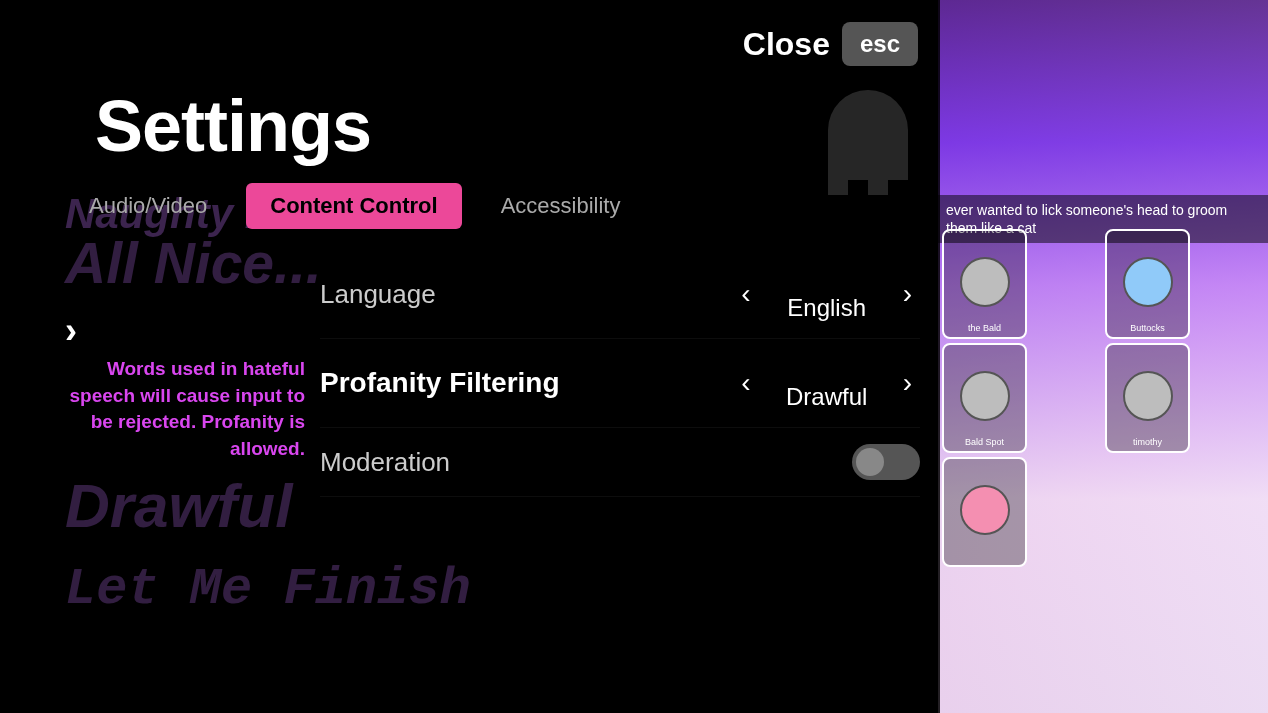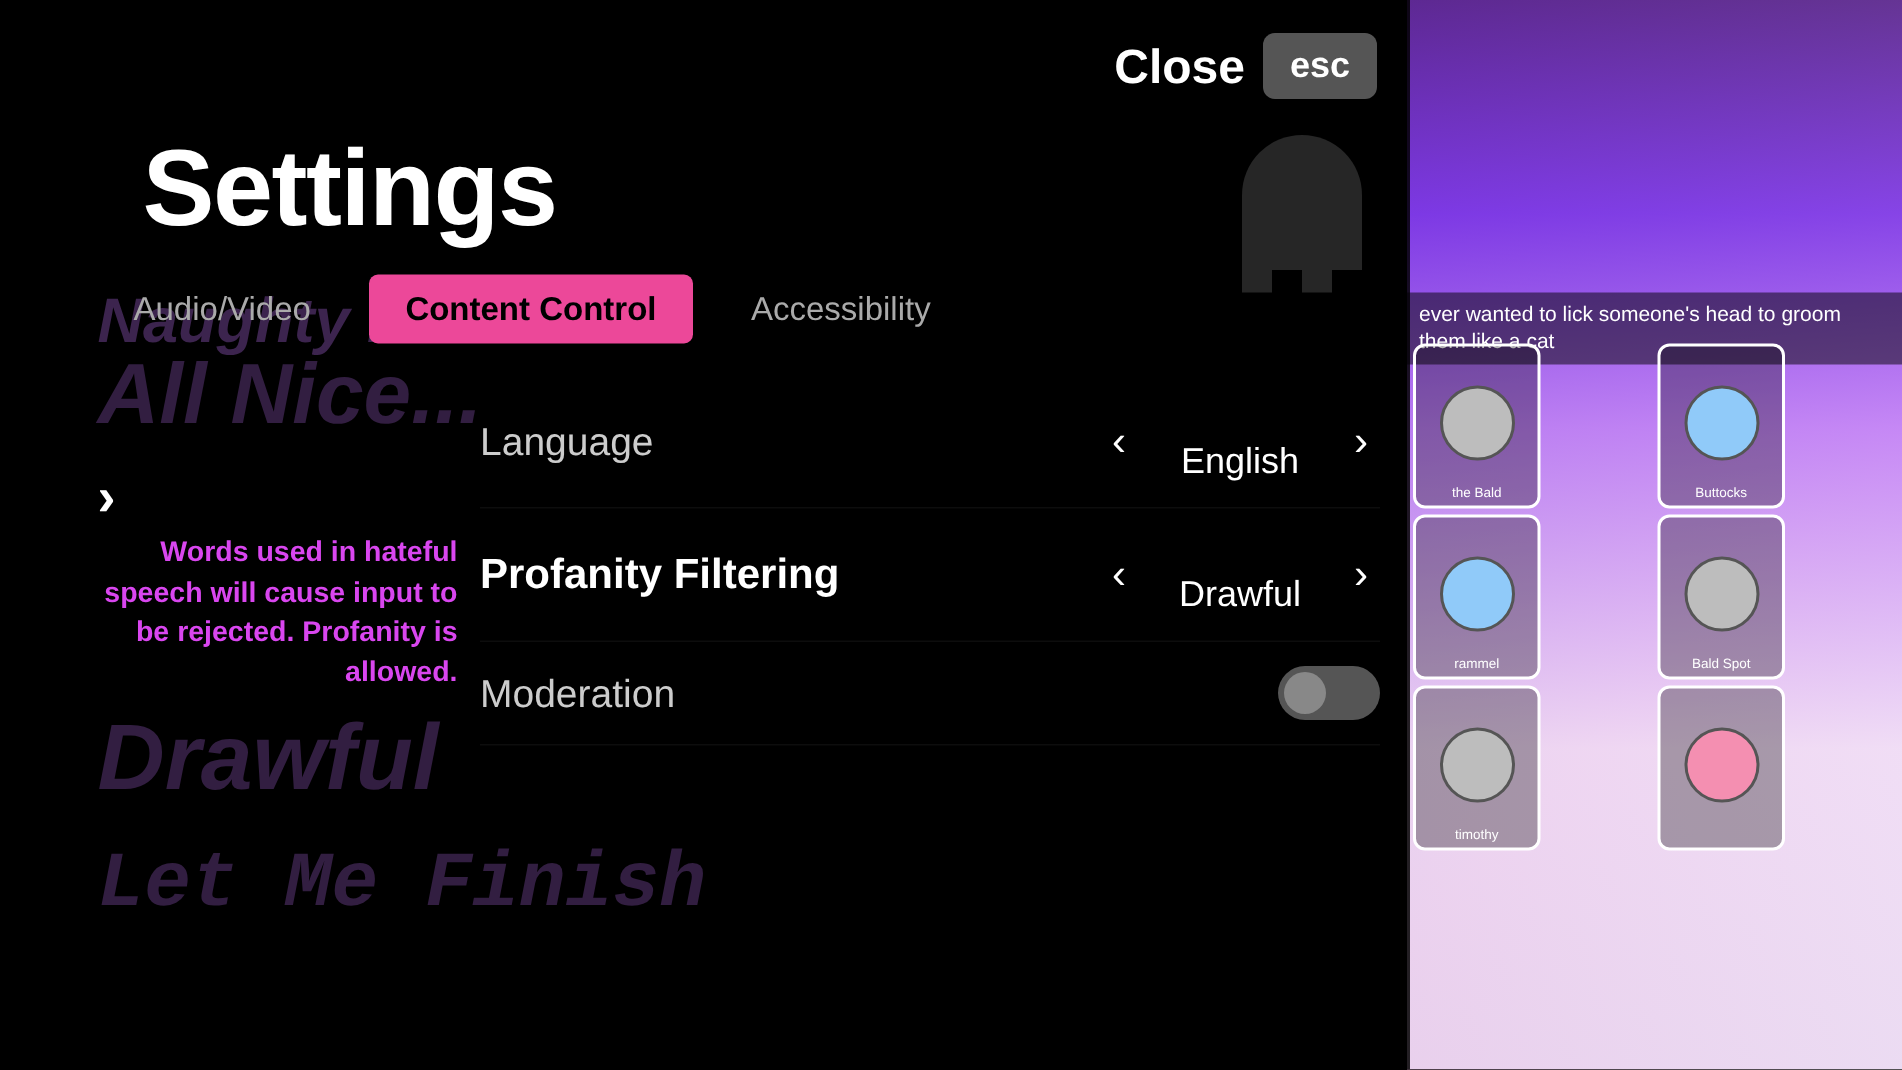--- a/index.html
+++ b/index.html
@@ -333,24 +333,20 @@
     <div class="char-box">
       <div class="char-head gray"></div>
       <span class="char-label">the Bald</span>
     </div>
     <div class="char-box">
       <div class="char-head blue"></div>
       <span class="char-label">Buttocks</span>
     </div>
 
     <div class="char-box">
-      <div class="char-head" style="background:#90caf9;"></div>
-      <span class="char-label">rammel</span>
-    </div>
-    <div class="char-box">
       <div class="char-head gray"></div>
       <span class="char-label">Bald Spot</span>
     </div>
 
     <div class="char-box">
       <div class="char-head" style="background:#bdbdbd;"></div>
       <span class="char-label">timothy</span>
     </div>
     <div class="char-box">
       <div class="char-head pink"></div>

